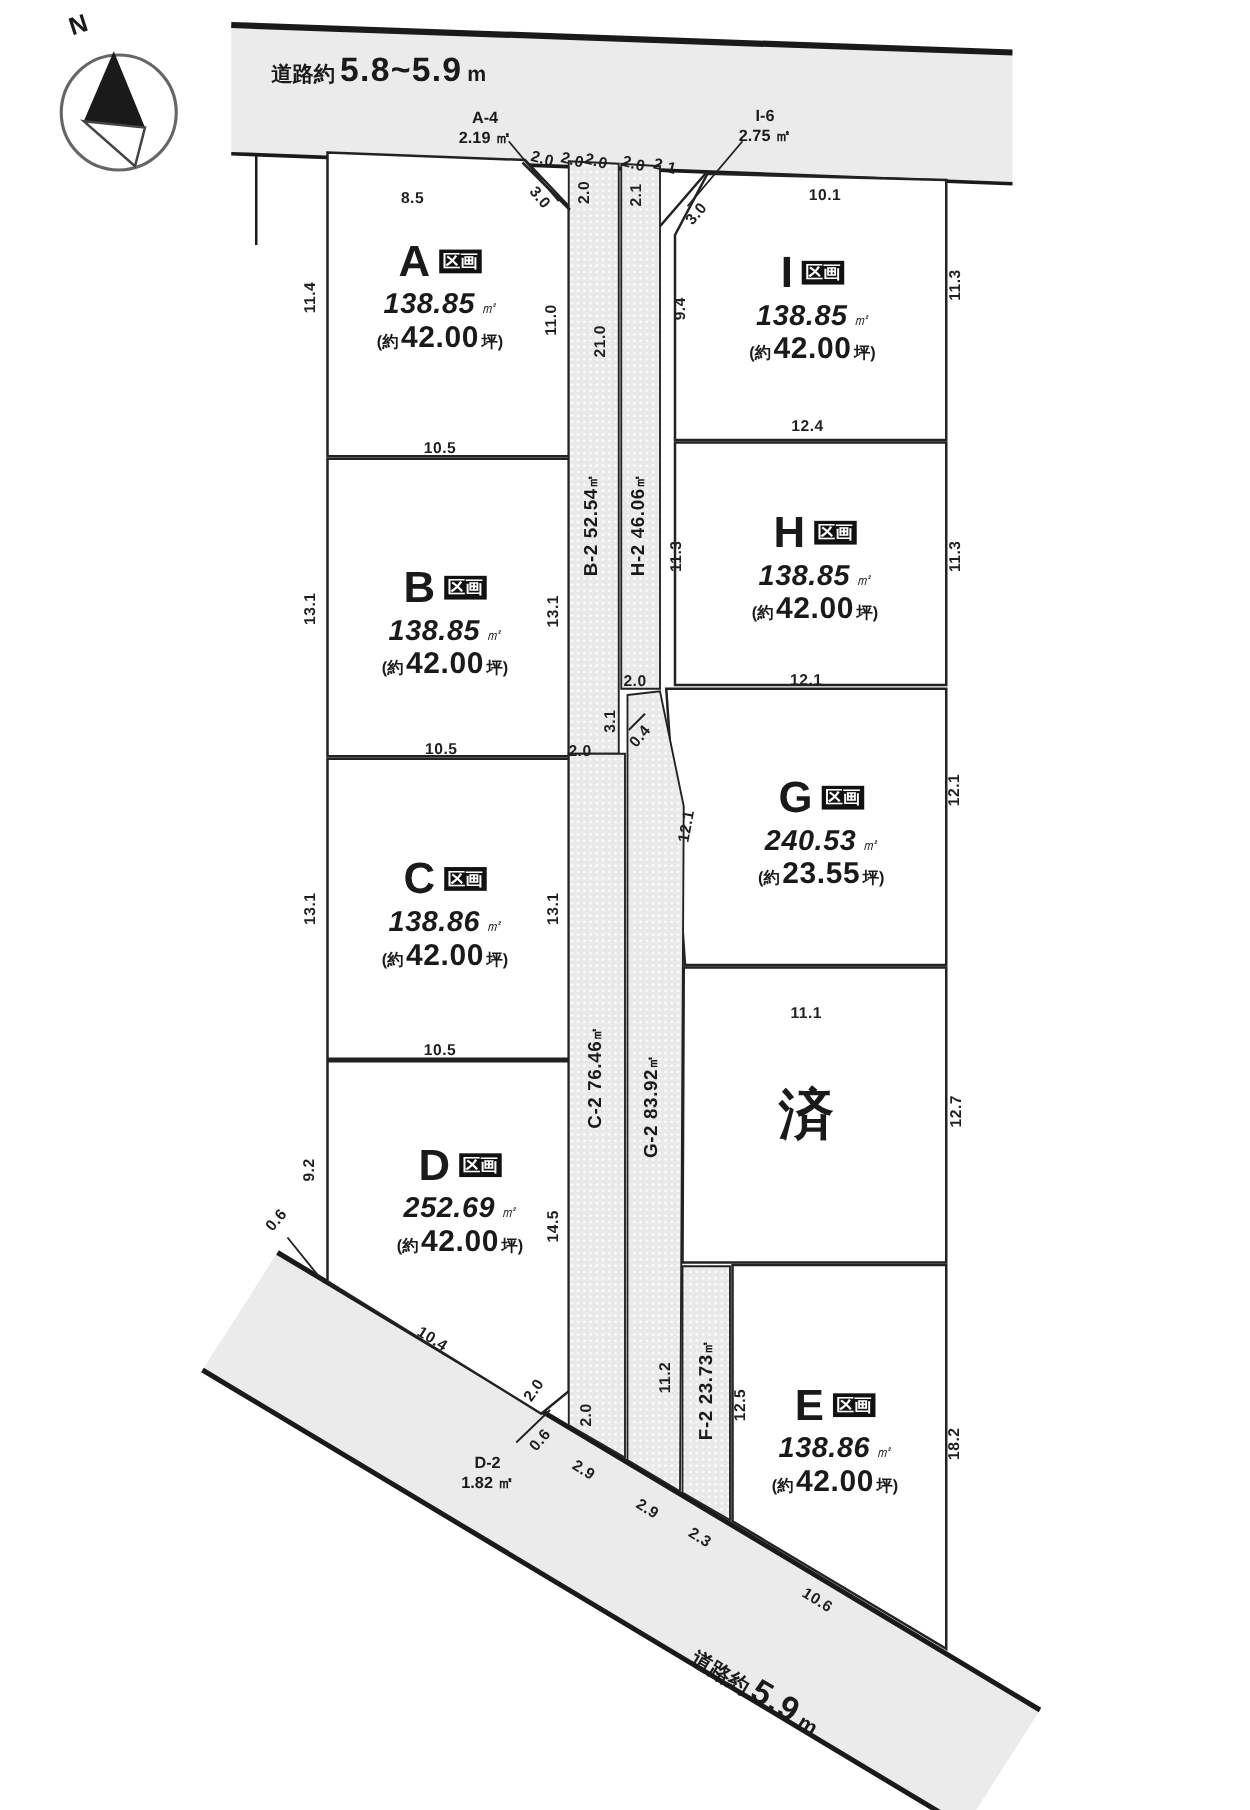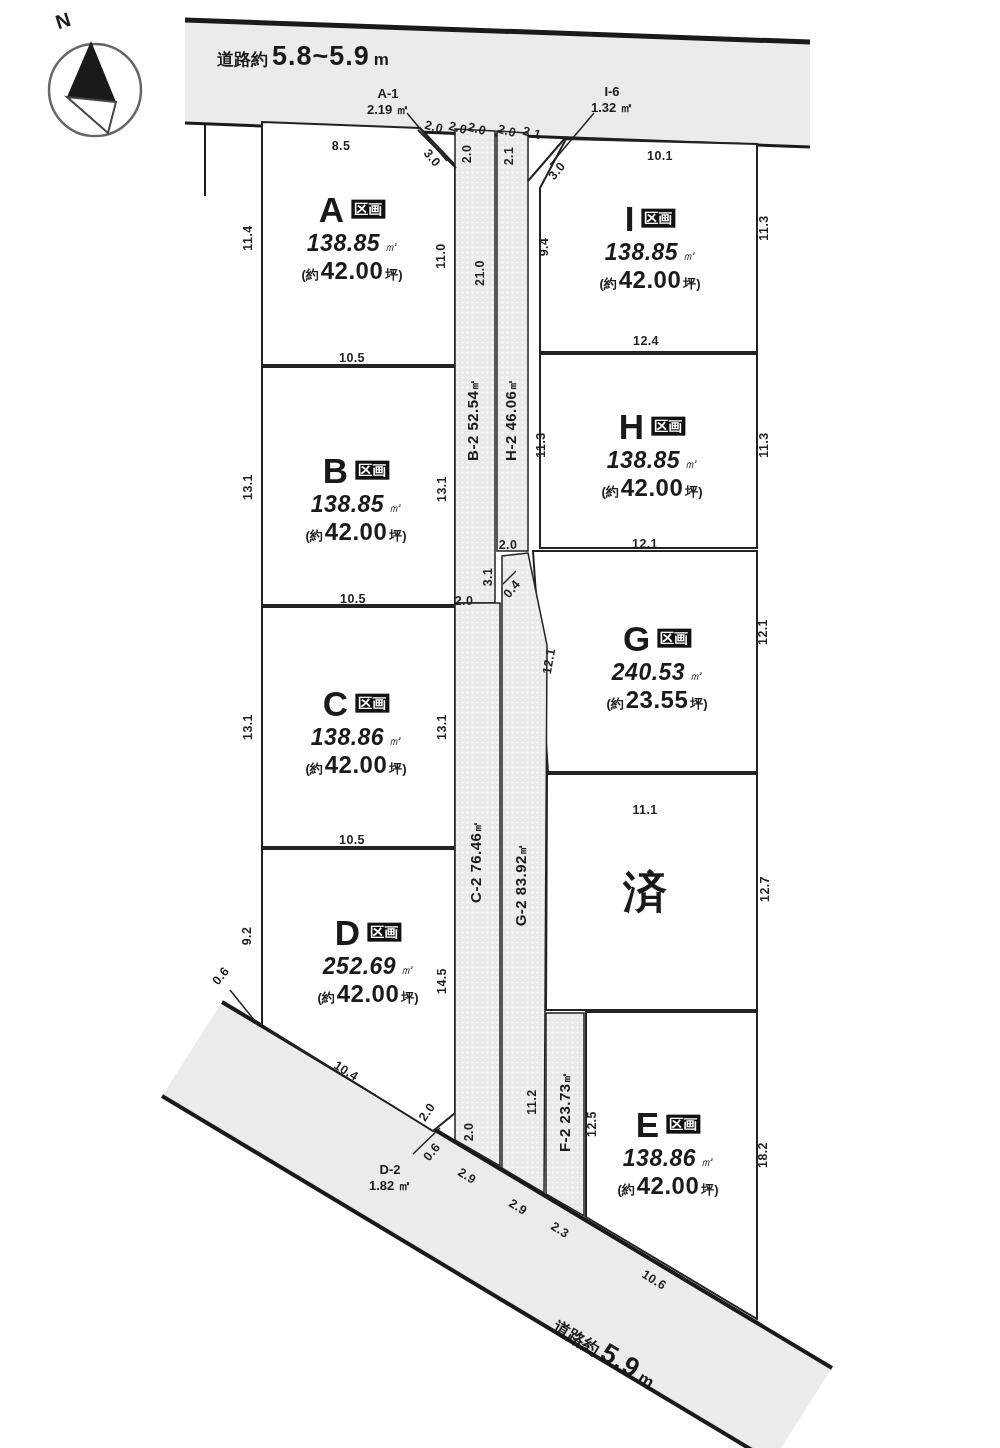--- a/index.html
+++ b/index.html
@@ -97,26 +97,26 @@
       <span class="unit">m</span>
   </div>
 
   <div class="lbl road-label" style="left:605px;top:1352px;--r:31deg;">
     <span class="pre">道路約</span>
       <span class="val">5.9</span>
       <span class="unit">m</span>
   </div>
 
   <div class="lbl corner" style="left:388px;top:102px;">
-    <div>A-1</div>
+    <div>A-4</div>
     <div><span>2.19</span> <span>㎡</span></div>
   </div>
   <div class="lbl corner" style="left:612px;top:100px;">
     <div>I-6</div>
-    <div><span>1.32</span> <span>㎡</span></div>
+    <div><span>2.75</span> <span>㎡</span></div>
   </div>
   <div class="lbl corner" style="left:390px;top:1158px;margin-top:20px;">
     <div>D-2</div>
     <div><span>1.82</span> <span>㎡</span></div>
   </div>
 
   <div class="lbl plot" style="left:352px;top:238px;">
     <div class="row1">
         <span class="letter">A</span>
         <span class="badge">区画</span>
@@ -182,21 +182,21 @@
   </div>
 
   <div class="lbl sold" style="left:645px;top:892px;">済</div>
 
   <div class="lbl strip-name" style="left:473px;top:420px;--r:-90deg;"><span>B-2</span> <span>52.54</span><span class="u">㎡</span></div>
   <div class="lbl strip-name" style="left:511px;top:420px;--r:-90deg;"><span>H-2</span> <span>46.06</span><span class="u">㎡</span></div>
   <div class="lbl strip-name" style="left:476px;top:862px;--r:-90deg;"><span>C-2</span> <span>76.46</span><span class="u">㎡</span></div>
   <div class="lbl strip-name" style="left:521px;top:885px;--r:-90deg;"><span>G-2</span> <span>83.92</span><span class="u">㎡</span></div>
   <div class="lbl strip-name" style="left:565px;top:1112px;--r:-90deg;"><span>F-2</span> <span>23.73</span><span class="u">㎡</span></div>
 
-  <div class="lbl dim" style="left:330px;top:146px;margin-left:11px;">8.5</div>
+  <div class="lbl dim" style="left:330px;top:158px;">8.5</div>
   <div class="lbl dim" style="left:434px;top:127px;--r:15deg;">2.0</div>
   <div class="lbl dim" style="left:458px;top:128px;--r:15deg;">2.0</div>
   <div class="lbl dim" style="left:477px;top:129px;--r:15deg;">2.0</div>
   <div class="lbl dim" style="left:507px;top:131px;--r:15deg;">2.0</div>
   <div class="lbl dim" style="left:532px;top:133px;--r:15deg;">2.1</div>
   <div class="lbl dim" style="left:660px;top:156px;">10.1</div>
   <div class="lbl dim" style="left:432px;top:158px;--r:50deg;">3.0</div>
   <div class="lbl dim" style="left:557px;top:171px;--r:-50deg;">3.0</div>
   <div class="lbl dim" style="left:467px;top:154px;--r:-90deg;">2.0</div>
   <div class="lbl dim" style="left:509px;top:156px;--r:-90deg;">2.1</div>

